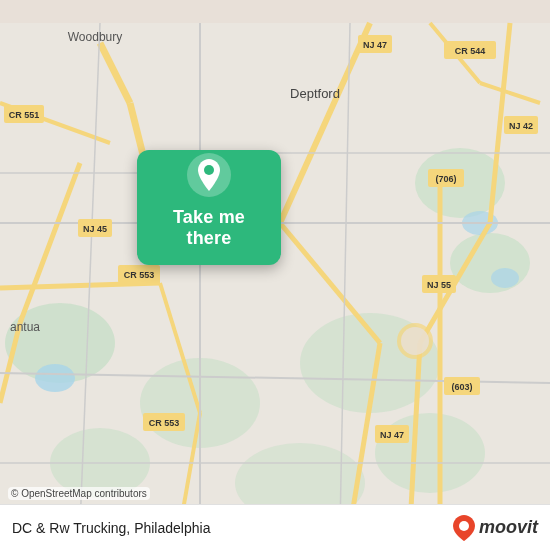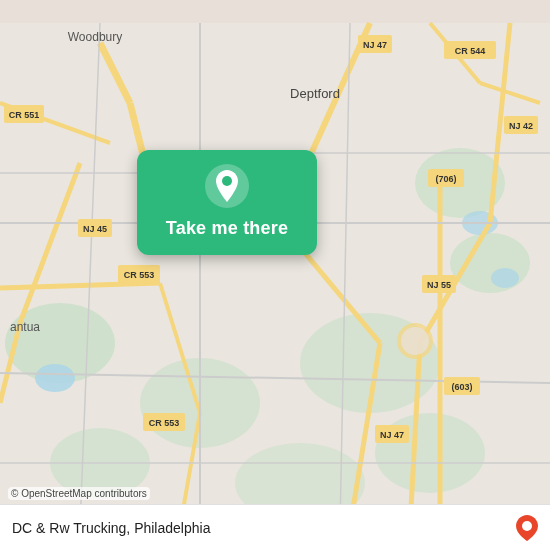--- a/index.html
+++ b/index.html
@@ -74,27 +74,27 @@
       background: rgba(255,255,255,0.7);
       padding: 1px 3px;
       border-radius: 4px;
     }
 
     
     #take-me-card {
       position: absolute;
       top: 150px;
       left: 137px;
-      width: 180px;
+      width: 144px;
       background: #2db87c;
       border-radius: 12px;
       display: flex;
       flex-direction: column;
       align-items: center;
-      padding: 14px 20px 16px;
+      padding: 3px 20px 16px;
       cursor: pointer;
       box-shadow: 0 4px 14px rgba(0,0,0,0.3);
     }
 
     #pin-icon {
       width: 44px;
       height: 44px;
       margin-bottom: 10px;
     }
 
@@ -224,16 +224,17 @@
 
   <div id="bottom-bar">
     <span id="location-text">DC &amp; Rw Trucking, Philadelphia</span>
 
     <div id="moovit-logo">
 
       <svg id="moovit-pin" viewBox="0 0 22 26" xmlns="http://www.w3.org/2000/svg">
         <path d="M11 0 C5 0 0 5 0 11 C0 19 11 26 11 26 C11 26 22 19 22 11 C22 5 17 0 11 0 Z" fill="#e8452a"></path>
         <circle cx="11" cy="11" r="5" fill="white"></circle>
       </svg>
+      <span id="moovit-wordmark">moovit</span>
     </div>
   </div>
 
 </div>
 
 </body></html>

